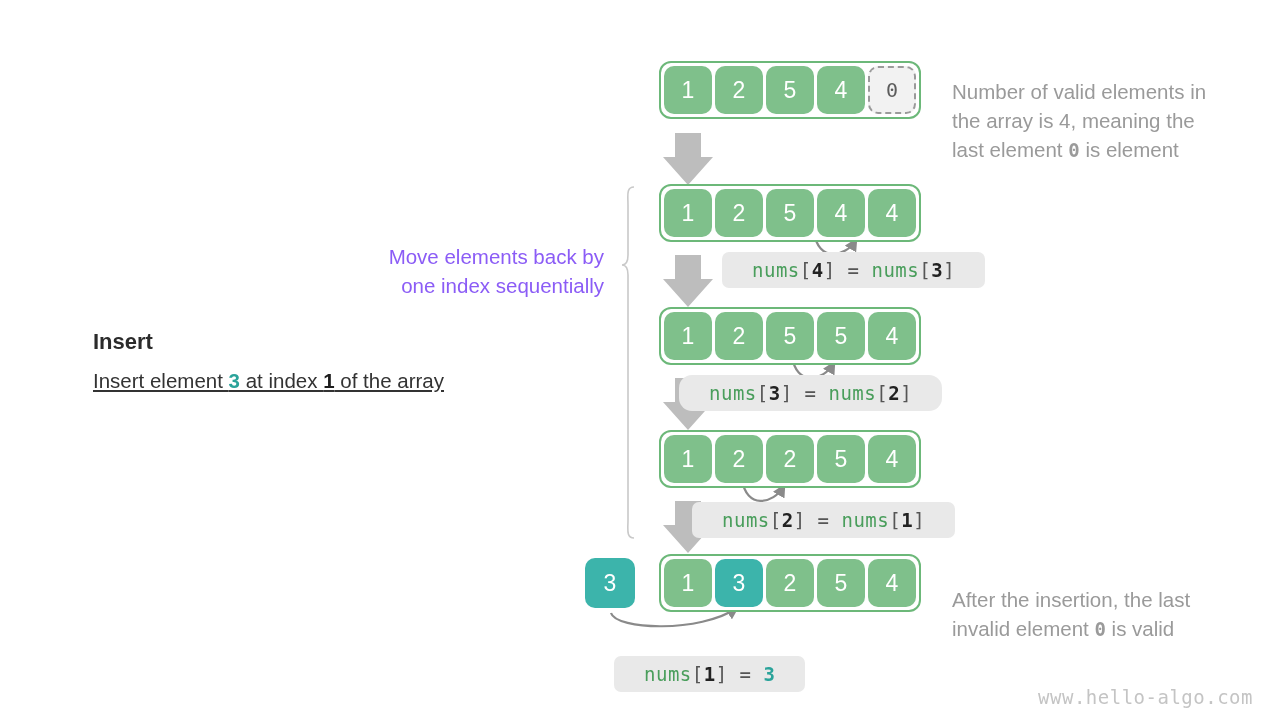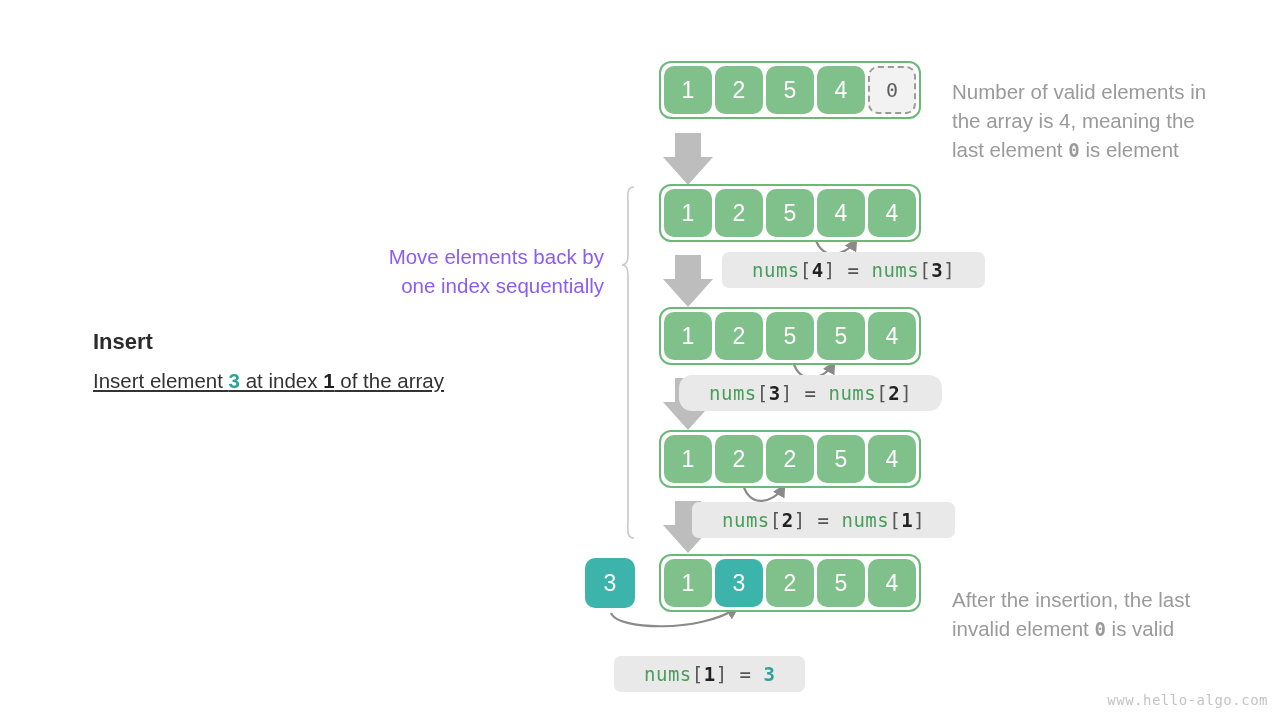--- a/index.html
+++ b/index.html
@@ -110,23 +110,23 @@
     font-size: 20.5px;
     color: #333333;
     white-space: nowrap;
   }
   .example-body b.teal { color: #2aa39a; }
   .example-body b.dark { color: #1d1d1d; }
 
   
   .watermark {
     position: absolute;
-    right: 12px; bottom: 12px;
-    font-family: "DejaVu Sans Mono", monospace;
-    font-size: 14px;
+    right: 27px; bottom: 12px;
+    font-family: "DejaVu Sans Mono", monospace;
+    font-size: 19px;
     color: #c4c4c4;
     letter-spacing: 0.5px;
   }
 
   svg.overlay {
     position: absolute; inset: 0;
     width: 1280px; height: 720px;
     pointer-events: none;
   }
 </style>

